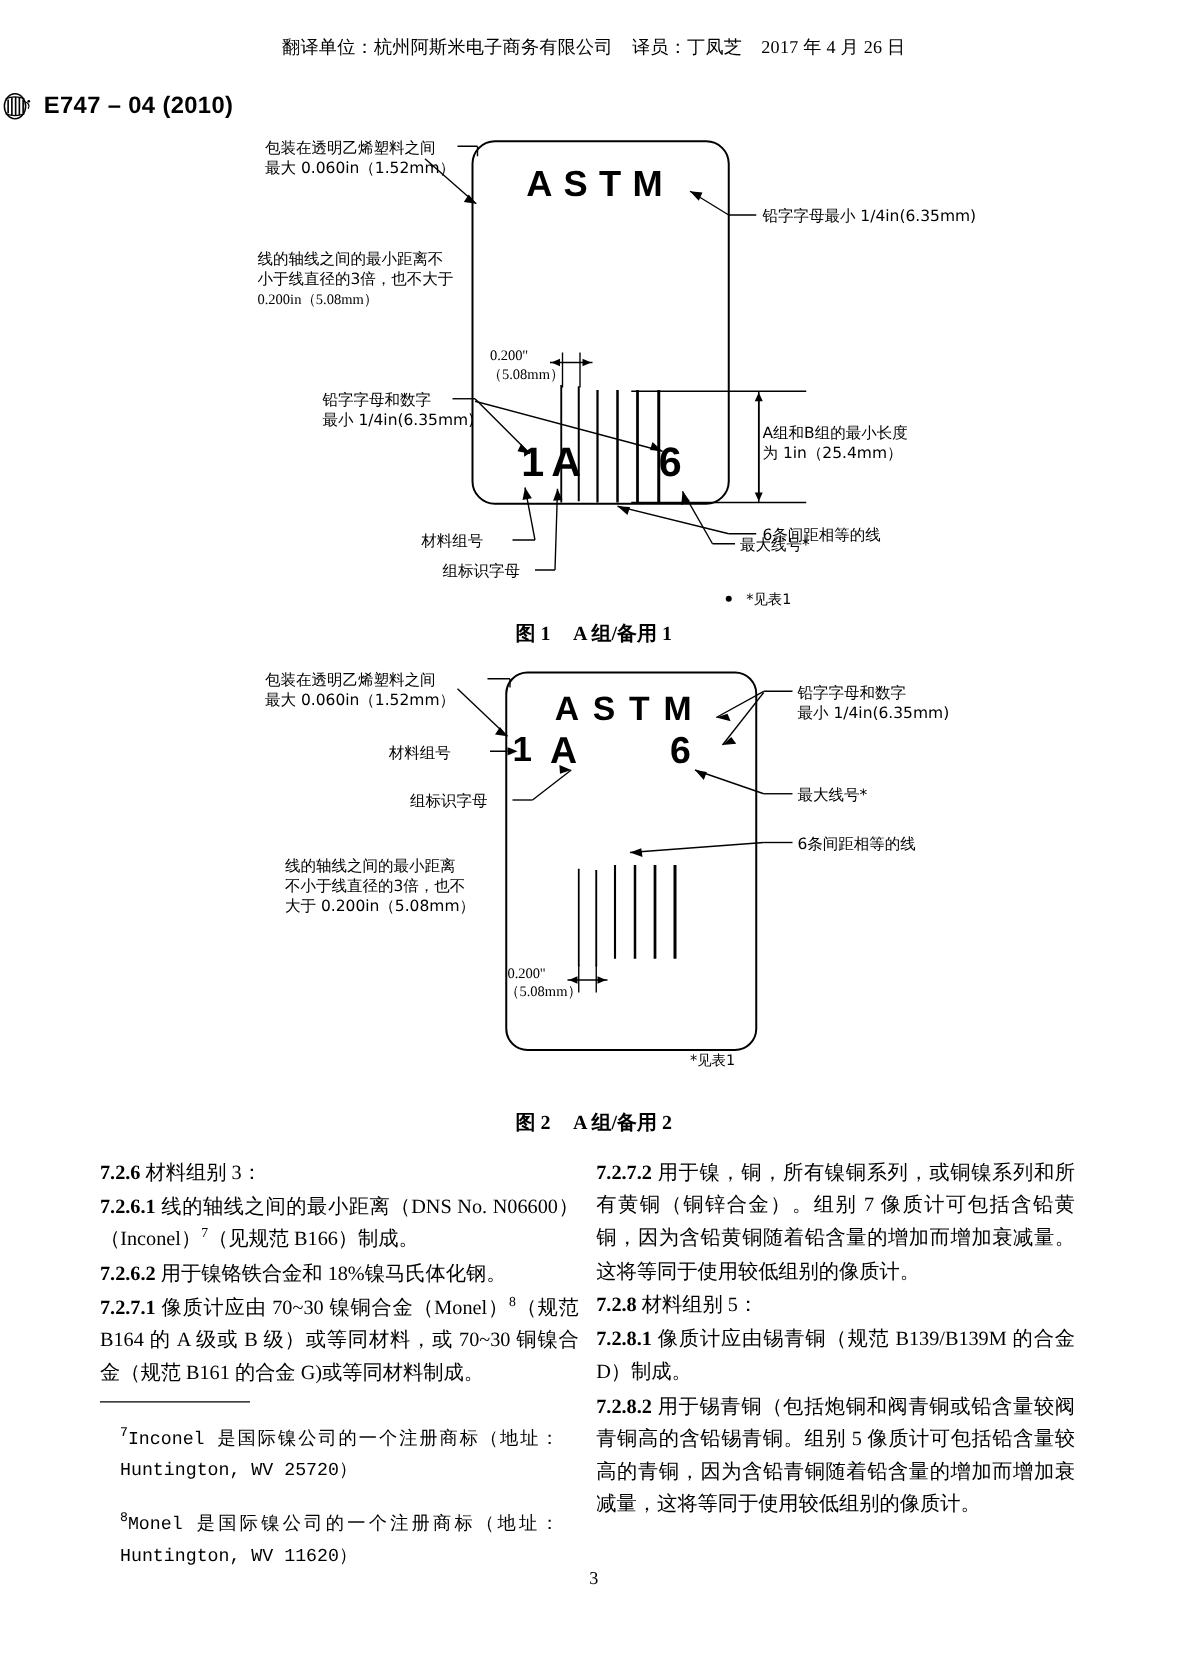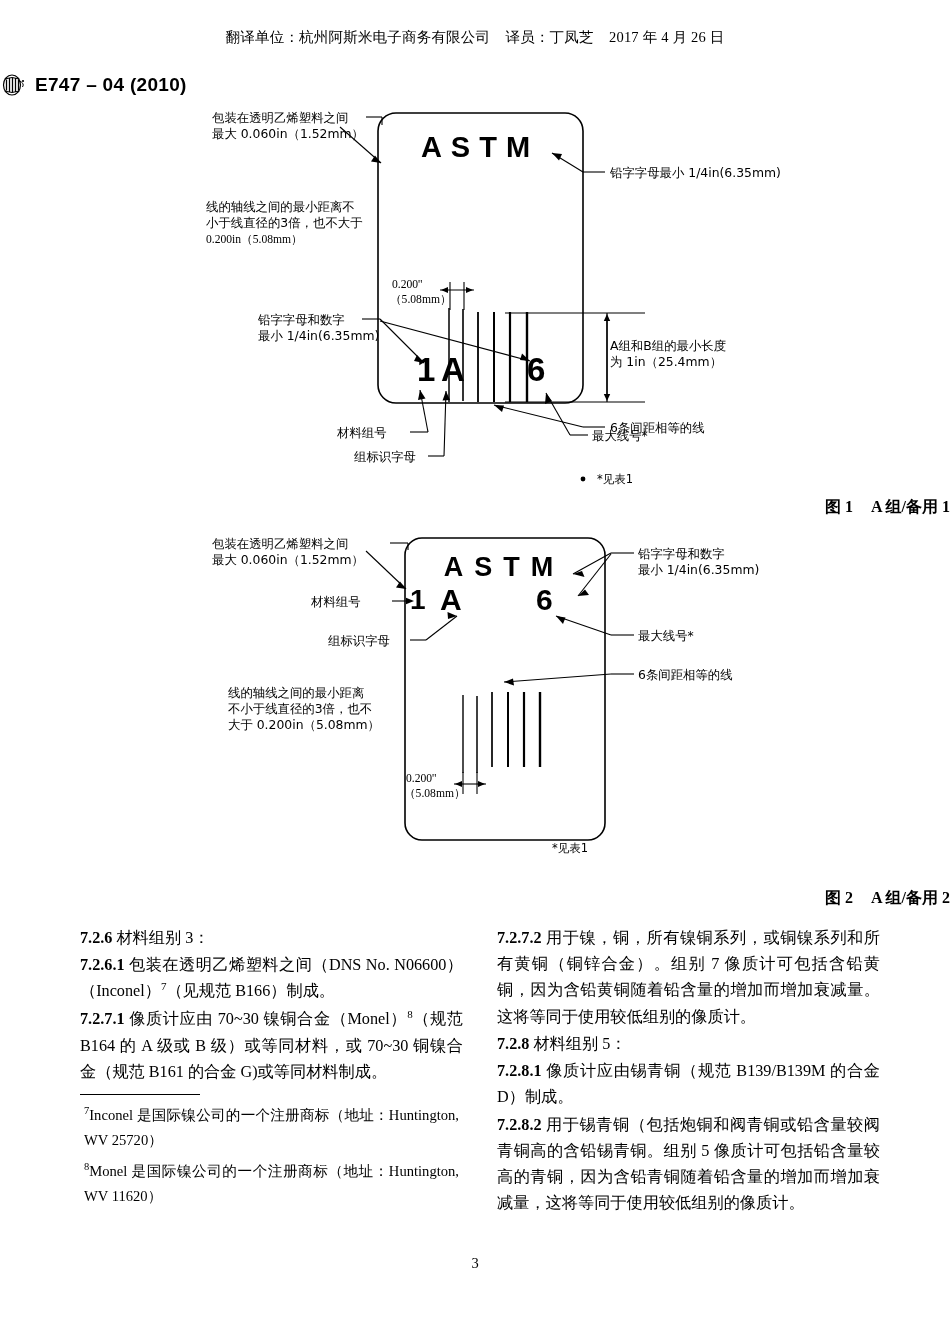--- a/index.html
+++ b/index.html
@@ -33,42 +33,42 @@
     display:inline-block;vertical-align:middle;
     font-family:"Liberation Sans", sans-serif;
     font-weight:bold;font-size:19px;letter-spacing:.3px;
   }
 
   
   .fig{position:absolute;left:0;width:950px;}
   .fig svg{display:block;}
 
   .cap{
-    position:absolute;left:0;width:950px;text-align:right;
+    position:absolute;left:0;width:950px;text-align:center;
     font-weight:bold;font-size:16px;
   }
   .cap .gap{display:inline-block;width:18px;}
 
   
   .cols{
     position:absolute;left:80px;top:925px;width:800px;
-    display:flex;gap:34px;
+    display:flex;gap:14px;
   }
   .col{width:383px;}
   .p{
     font-size:16.2px;line-height:1.62;margin:0 0 1px 0;
     text-align:justify;text-justify:inter-ideograph;
   }
   .p b{font-weight:bold;}
   .p .sup{font-size:11px;vertical-align:super;}
   .fnrule{
     width:120px;height:0;border-top:1px solid #000;margin:9px 0 7px 0;
   }
   .fn{
-    font-size:14.6px;line-height:1.74;margin:4px;text-align:justify;
+    font-size:14.6px;line-height:1.74;margin:16px;text-align:justify;font-family:Liberation Mono, monospace;
   }
   .fn .sup{font-size:10.5px;vertical-align:super;}
 
   .pageno{
     position:absolute;left:0;top:1255px;width:950px;text-align:center;
     font-size:14.5px;
   }
 
   
   text{font-family:"Liberation Sans", sans-serif;}
@@ -314,21 +314,25 @@
 
   <div class="cols">
 
     <div class="col">
       <p class="p">
         <b>7.2.6</b>
         <span>材料组别 3：</span>
       </p>
       <p class="p">
         <b>7.2.6.1</b>
-        <span>包装在透明乙烯塑料之间（DNS No. N06600）（Inconel）</span><span class="sup">7</span><span>（见规范 B166）制成。</span>
+        <span>线的轴线之间的最小距离（DNS No. N06600）（Inconel）</span><span class="sup">7</span><span>（见规范 B166）制成。</span>
+      </p>
+      <p class="p">
+        <b>7.2.6.2</b>
+        <span>用于镍铬铁合金和 18%镍马氏体化钢。</span>
       </p>
       <p class="p">
         <b>7.2.7.1</b>
         <span>像质计应由 70~30 镍铜合金（Monel）</span><span class="sup">8</span><span>（规范 B164 的 A 级或 B 级）或等同材料，或 70~30 铜镍合金（规范 B161 的合金 G)或等同材料制成。</span>
       </p>
 
       <div class="fnrule"></div>
 
       <p class="fn">
         <span class="sup">7</span><span>Inconel 是国际镍公司的一个注册商标（地址：Huntington, WV 25720）</span>

